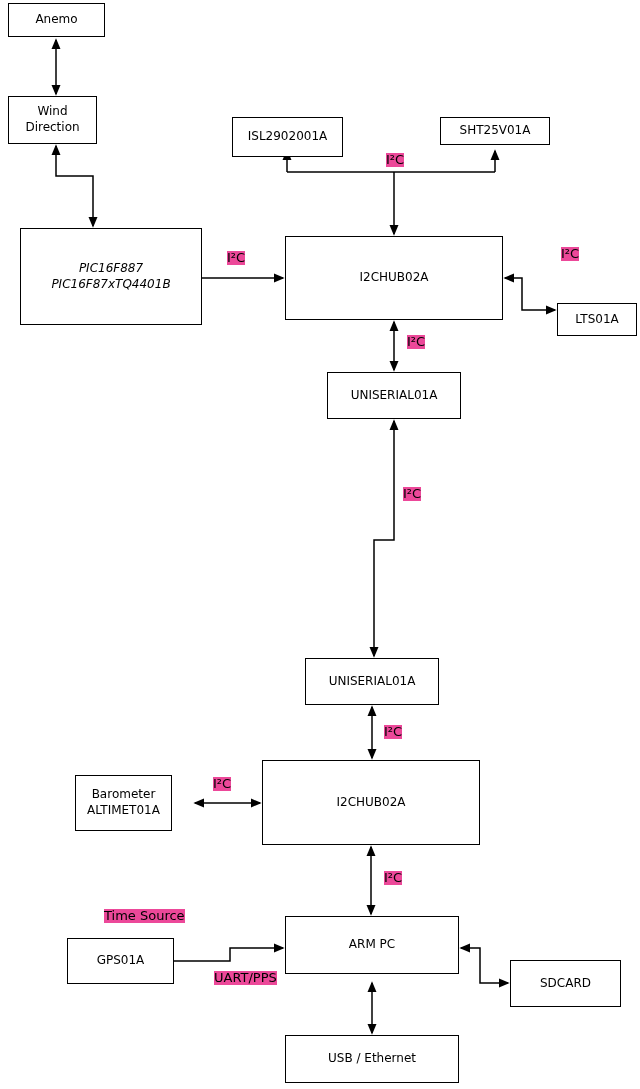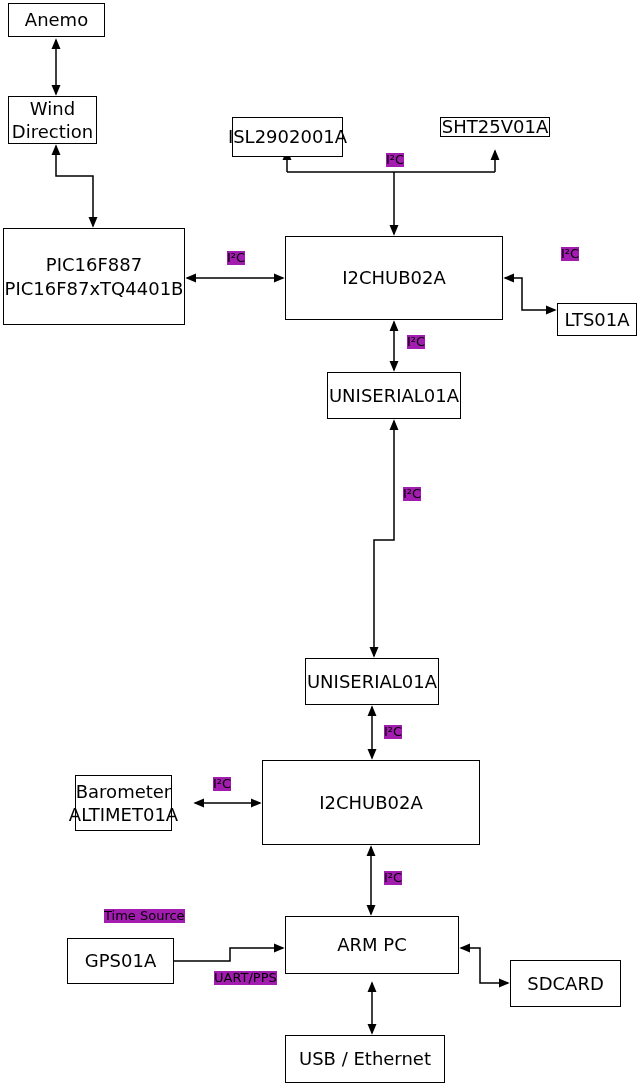--- a/index.html
+++ b/index.html
@@ -10,28 +10,28 @@
     font-family:"DejaVu Sans", sans-serif;
     color:#000;
     overflow:hidden;
   }
   .node {
     position:absolute;
     border:1.6px solid #000;
     background:#fff;
     display:flex; align-items:center; justify-content:center;
     text-align:center;
-    font-size:18px;
+    font-size:12px;
     line-height:1.3;
     white-space:pre-line;
   }
   .edge-label {
     position:absolute;
     font-size:13px;
-    background:#a21caf;
+    background:#ec4899;
     line-height:1.1;
   }
   svg.wires {
     position:absolute; left:0; top:0;
     pointer-events:none;
   }
   path.wire {
     stroke:#000;
     stroke-width:1.5;
     fill:none;
@@ -63,35 +63,35 @@
   <path class="wire" d="M 195,803 H 260" marker-start="url(#arw)" marker-end="url(#arw)"></path>
   <path class="wire" d="M 371,847 V 914" marker-start="url(#arw)" marker-end="url(#arw)"></path>
   <path class="wire" d="M 174,961 H 230 V 948 H 283" marker-end="url(#arw)"></path>
   <path class="wire" d="M 461,948 H 480 V 983 H 508" marker-start="url(#arw)" marker-end="url(#arw)"></path>
   <path class="wire" d="M 372,983 V 1033" marker-start="url(#arw)" marker-end="url(#arw)"></path>
 </svg>
 
 <div class="node" style="left:8px;   top:3px;    width:97px;  height:34px;">Anemo</div>
 <div class="node" style="left:8px;   top:96px;   width:89px;  height:48px;">Wind
 Direction</div>
-<div class="node" style="left:3px;   top:228px;  width:182px; height:97px;">PIC16F887
+<div class="node" style="left:20px;   top:228px;  width:182px; height:97px;font-style:italic;">PIC16F887
 PIC16F87xTQ4401B</div>
 <div class="node" style="left:232px; top:117px;  width:111px; height:40px;">ISL2902001A</div>
-<div class="node" style="left:440px; top:117px;  width:110px; height:20px;">SHT25V01A</div>
+<div class="node" style="left:440px; top:117px;  width:110px; height:28px;">SHT25V01A</div>
 <div class="node" style="left:285px; top:236px;  width:218px; height:84px;">I2CHUB02A</div>
 <div class="node" style="left:557px; top:303px;  width:80px;  height:33px;">LTS01A</div>
 <div class="node" style="left:327px; top:372px;  width:134px; height:47px;">UNISERIAL01A</div>
 <div class="node" style="left:305px; top:658px;  width:134px; height:47px;">UNISERIAL01A</div>
 <div class="node" style="left:262px; top:760px;  width:218px; height:85px;">I2CHUB02A</div>
 <div class="node" style="left:75px;  top:775px;  width:97px; height:56px;">Barometer
 ALTIMET01A</div>
 <div class="node" style="left:67px;  top:938px;  width:107px; height:46px;">GPS01A</div>
 <div class="node" style="left:285px; top:916px;  width:174px; height:58px;text-align:right;">ARM PC</div>
 <div class="node" style="left:510px; top:960px;  width:111px; height:47px;">SDCARD</div>
-<div class="node" style="left:285px; top:1035px; width:160px; height:48px;">USB / Ethernet</div>
+<div class="node" style="left:285px; top:1035px; width:174px; height:48px;">USB / Ethernet</div>
 
 <div class="edge-label" style="left:386px; top:153px;">I²C</div>
 <div class="edge-label" style="left:227px; top:251px;">I²C</div>
 <div class="edge-label" style="left:561px; top:247px;">I²C</div>
 <div class="edge-label" style="left:407px; top:335px;">I²C</div>
 <div class="edge-label" style="left:403px; top:487px;">I²C</div>
 <div class="edge-label" style="left:384px; top:725px;">I²C</div>
 <div class="edge-label" style="left:213px; top:777px;">I²C</div>
 <div class="edge-label" style="left:384px; top:871px;">I²C</div>
 <div class="edge-label" style="left:82px;  top:909px;margin-left:22px;">Time Source</div>

